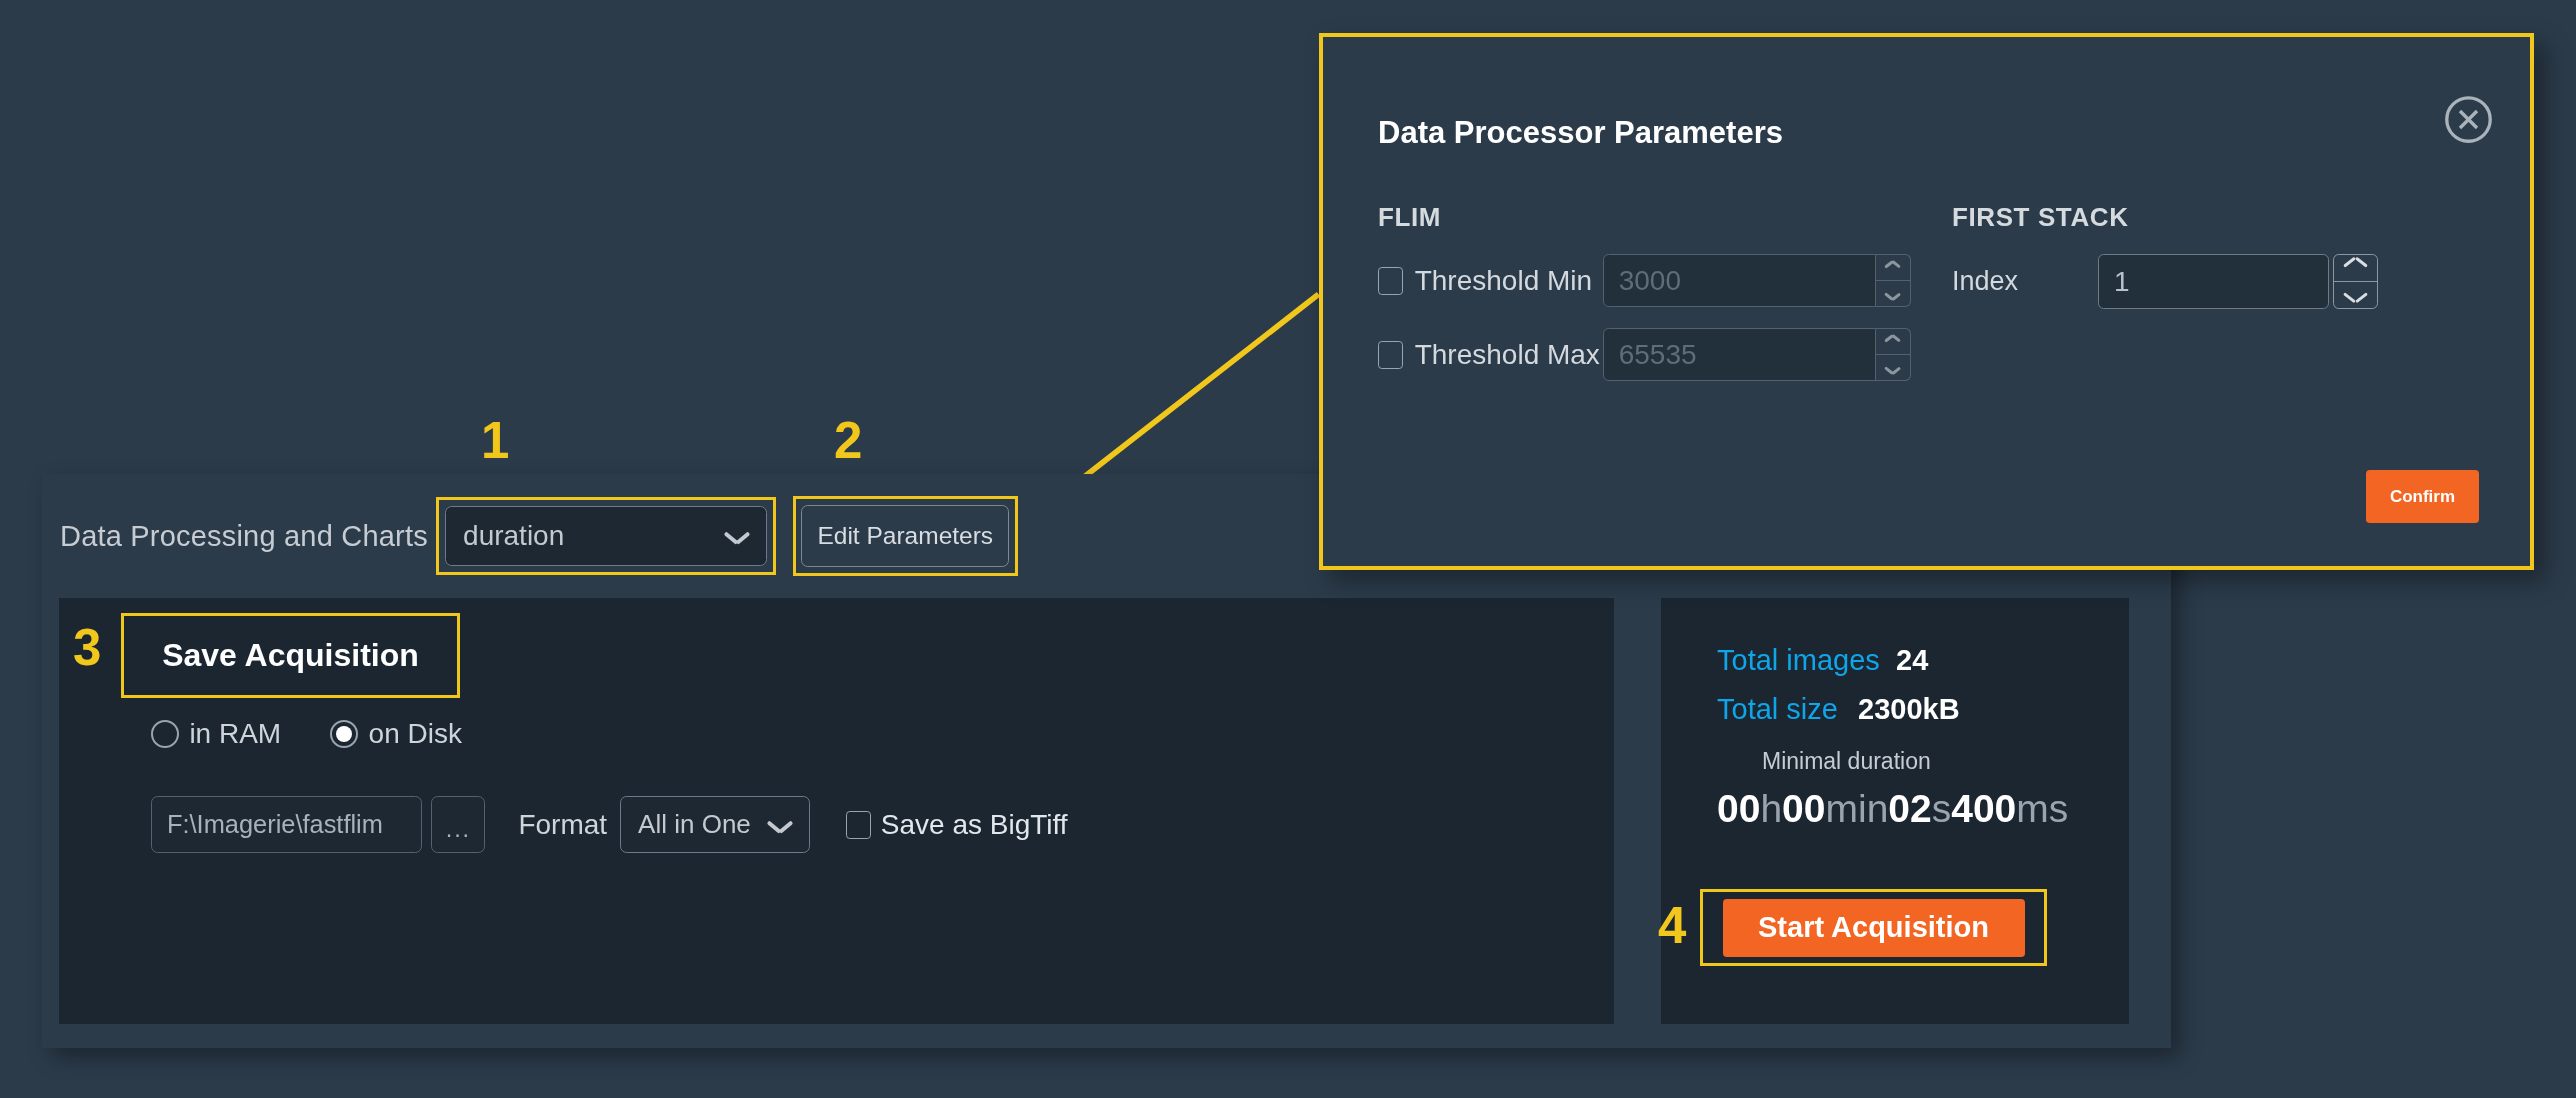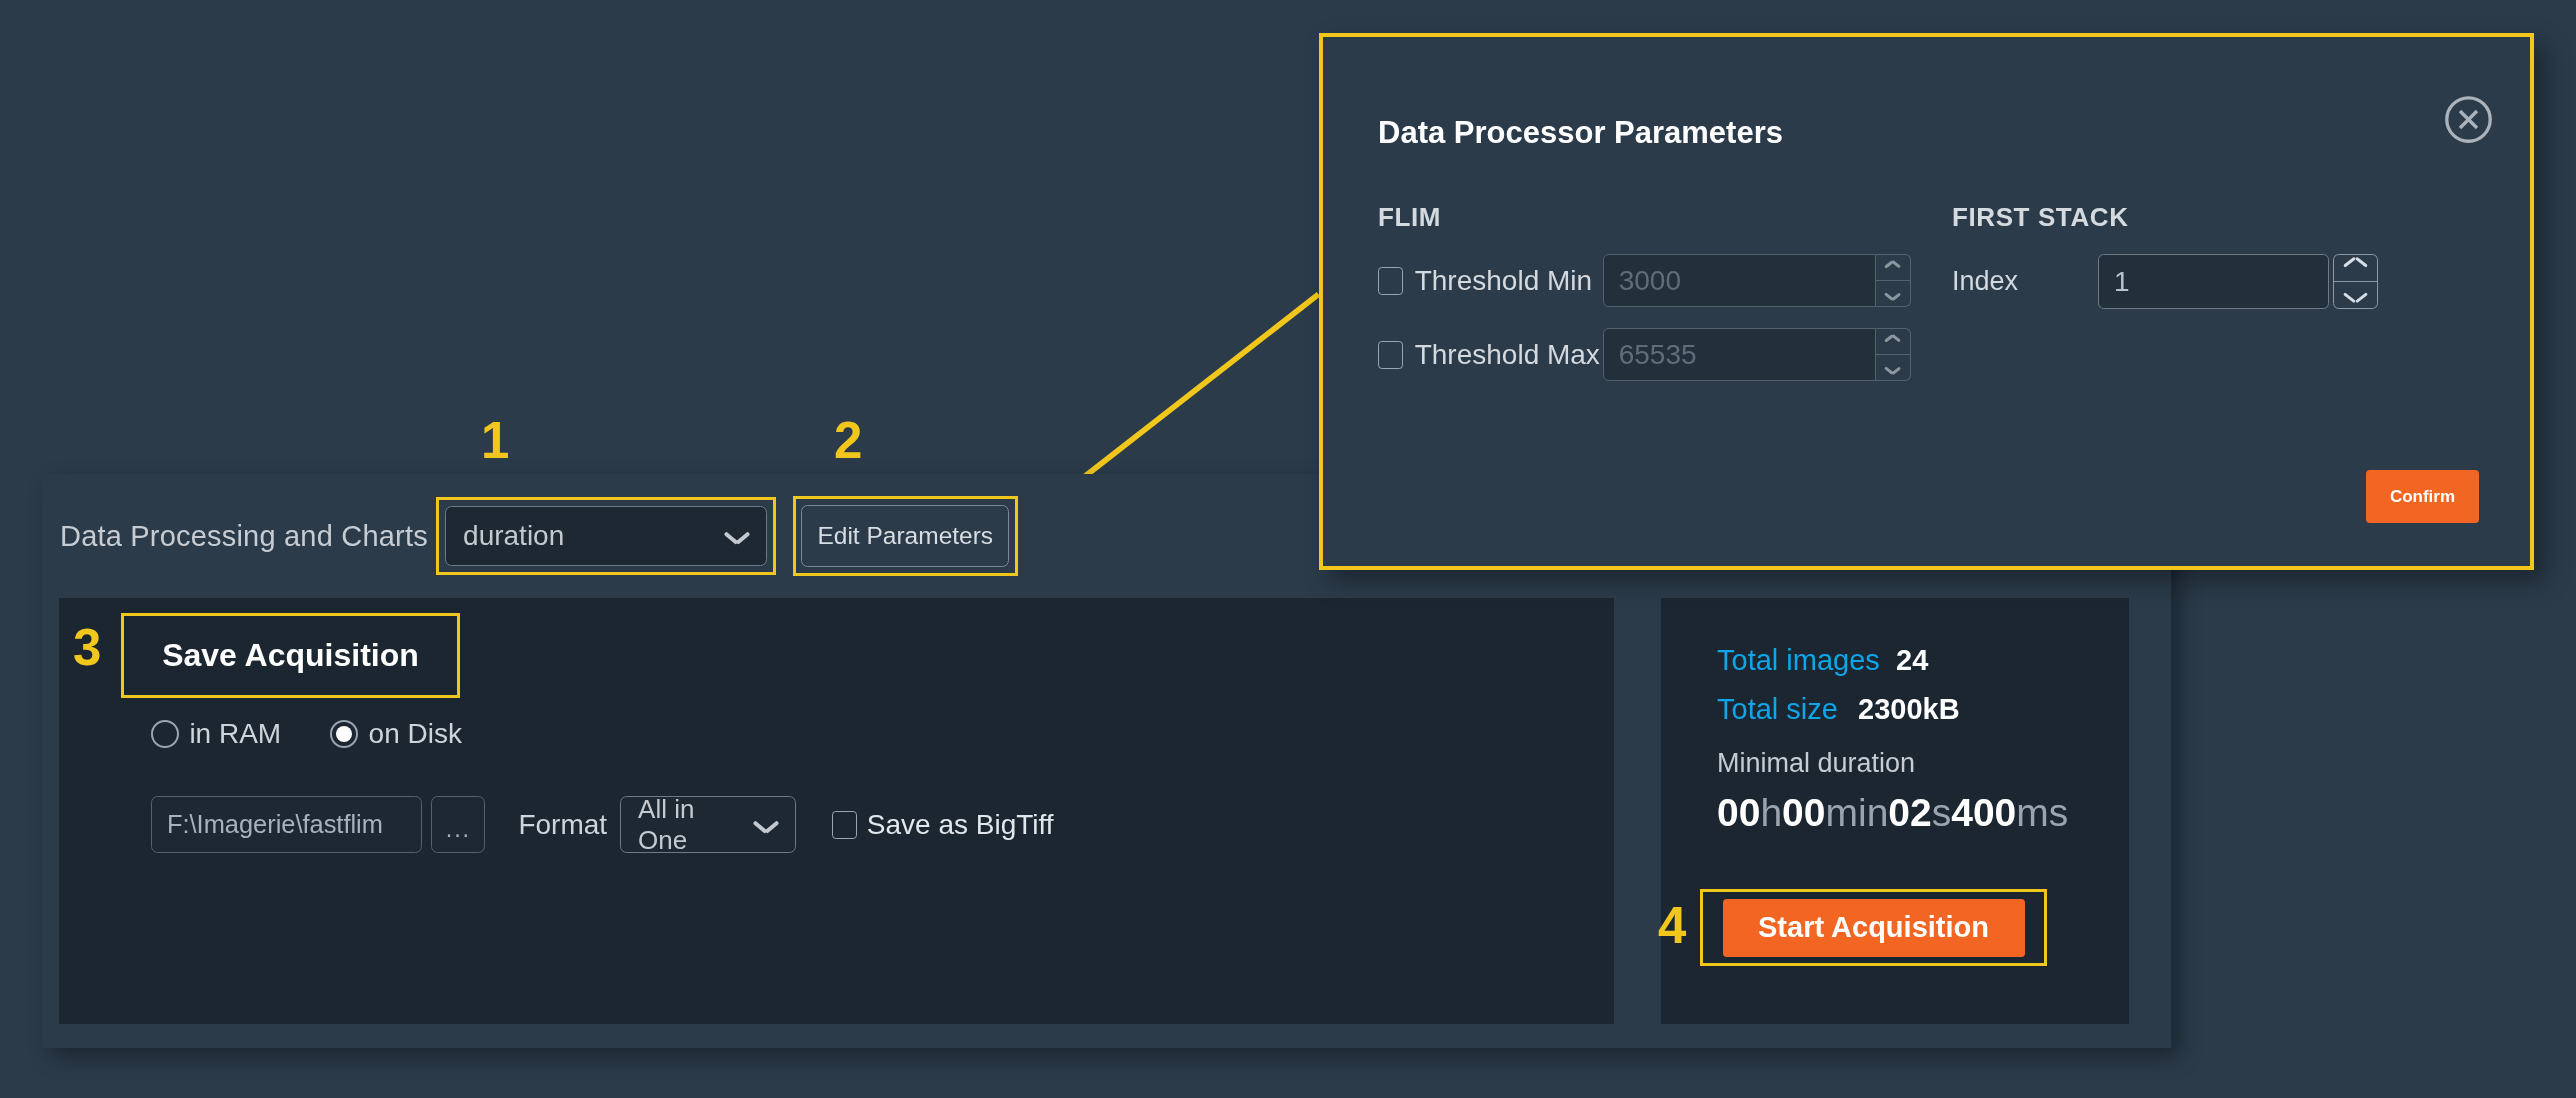--- a/index.html
+++ b/index.html
@@ -86,36 +86,36 @@
     color:#a9b2bb;font-size:25.4px;box-sizing:border-box;
   }
   #path-input{width:271px;}
   #browse-btn{
     margin-left:9.4px;width:54px;height:57px;background:#1d2833;
     border:0.9px solid #55616d;border-radius:6.6px;color:#aab3bc;font-size:23.6px;
     display:flex;align-items:flex-end;justify-content:center;box-sizing:border-box;
     padding-bottom:9.4px;letter-spacing:1.9px;
   }
   #format-label{margin-left:33px;color:#ced4da;font-size:28px;}
-  #format-select{width:176px;margin-left:13px;}
+  #format-select{width:190px;margin-left:13px;}
   #bigtiff-wrap{margin-left:36px;display:flex;align-items:center;}
   .checkbox{
     width:25.4px;height:28px;border:1.9px solid #9aa4ae;border-radius:3.8px;
     box-sizing:border-box;flex:0 0 auto;background:transparent;
   }
   #bigtiff-label{color:#e2e7eb;font-size:28px;margin-left:9.4px;}
 
   
   .info-rows{left:1717px;top:644px;}
   .inf-row{display:flex;align-items:baseline;height:49px;}
   .inf-key{color:#0ea5e9;font-size:29px;}
   .inf-val{color:#ffffff;font-size:29px;font-weight:bold;}
   #row-images .inf-key{width:179px;}
   #row-size .inf-key{width:141px;}
-  #dur-label{color:#c6ccd2;font-size:27px;margin-top:5.7px;}
+  #dur-label{color:#c6ccd2;font-size:23px;margin-top:5.7px;margin-left:45px;}
   #dur-value{margin-top:12px;font-size:39px;white-space:nowrap;}
   #dur-value b{color:#ffffff;font-weight:bold;}
   #dur-value span{color:#9aa4ae;font-weight:normal;}
 
   #start-hl{left:1700px;top:889px;width:347px;height:77px;
     display:flex;align-items:center;justify-content:center;}
   .orange-btn{
     background:#f26522;color:#ffffff;border:none;border-radius:3.8px;
     font-family:"Liberation Sans", sans-serif;font-weight:bold;
   }

